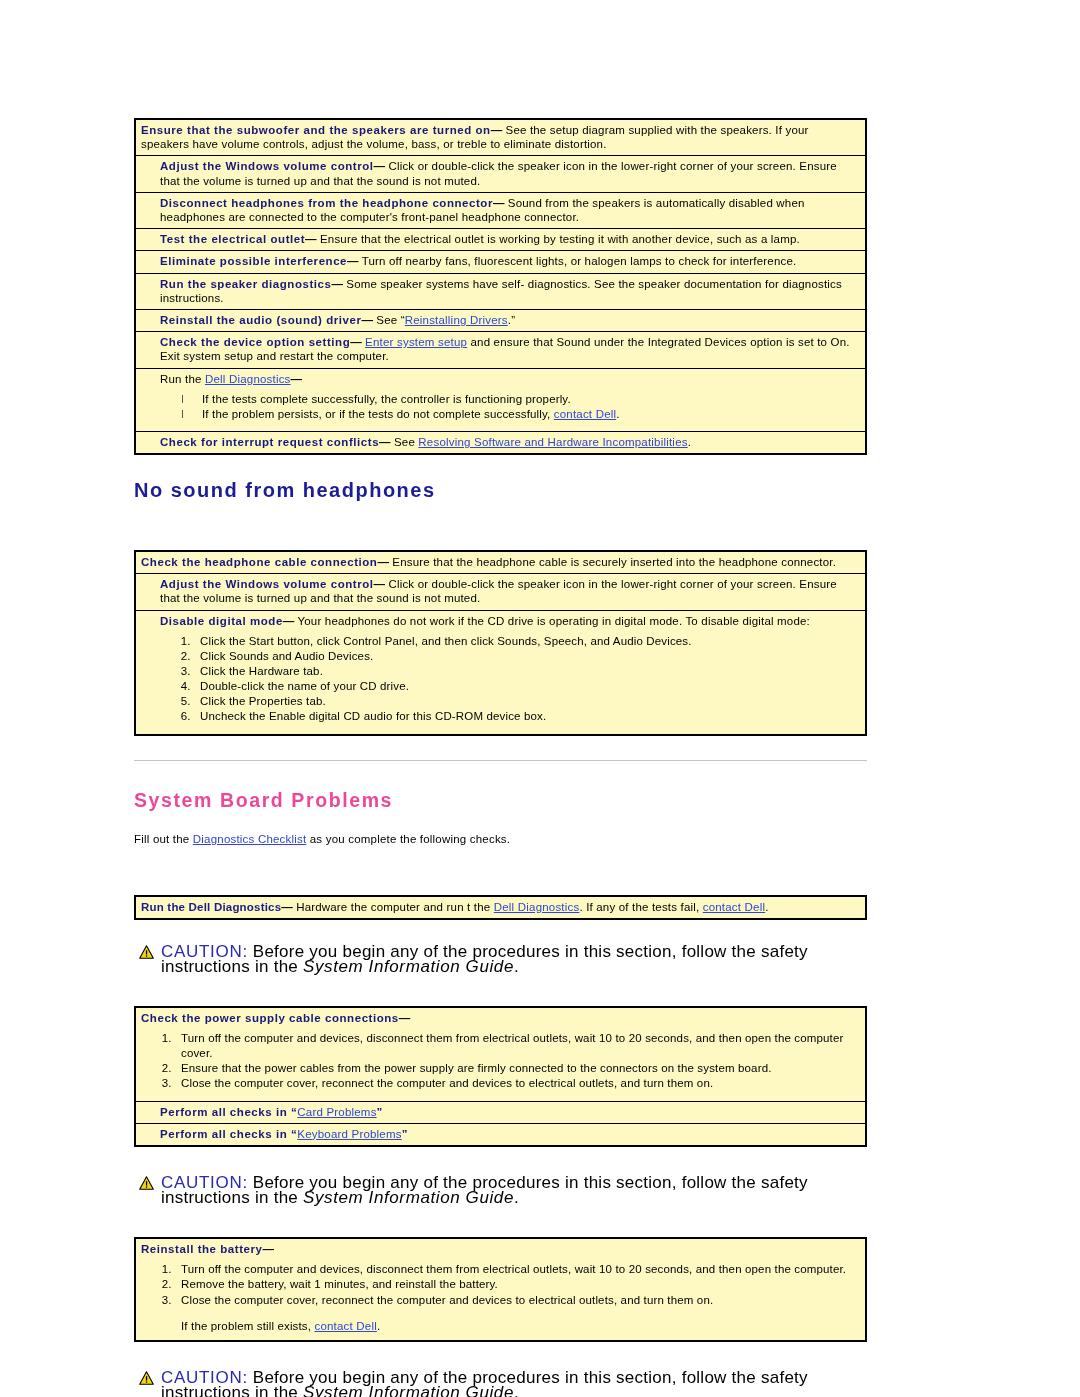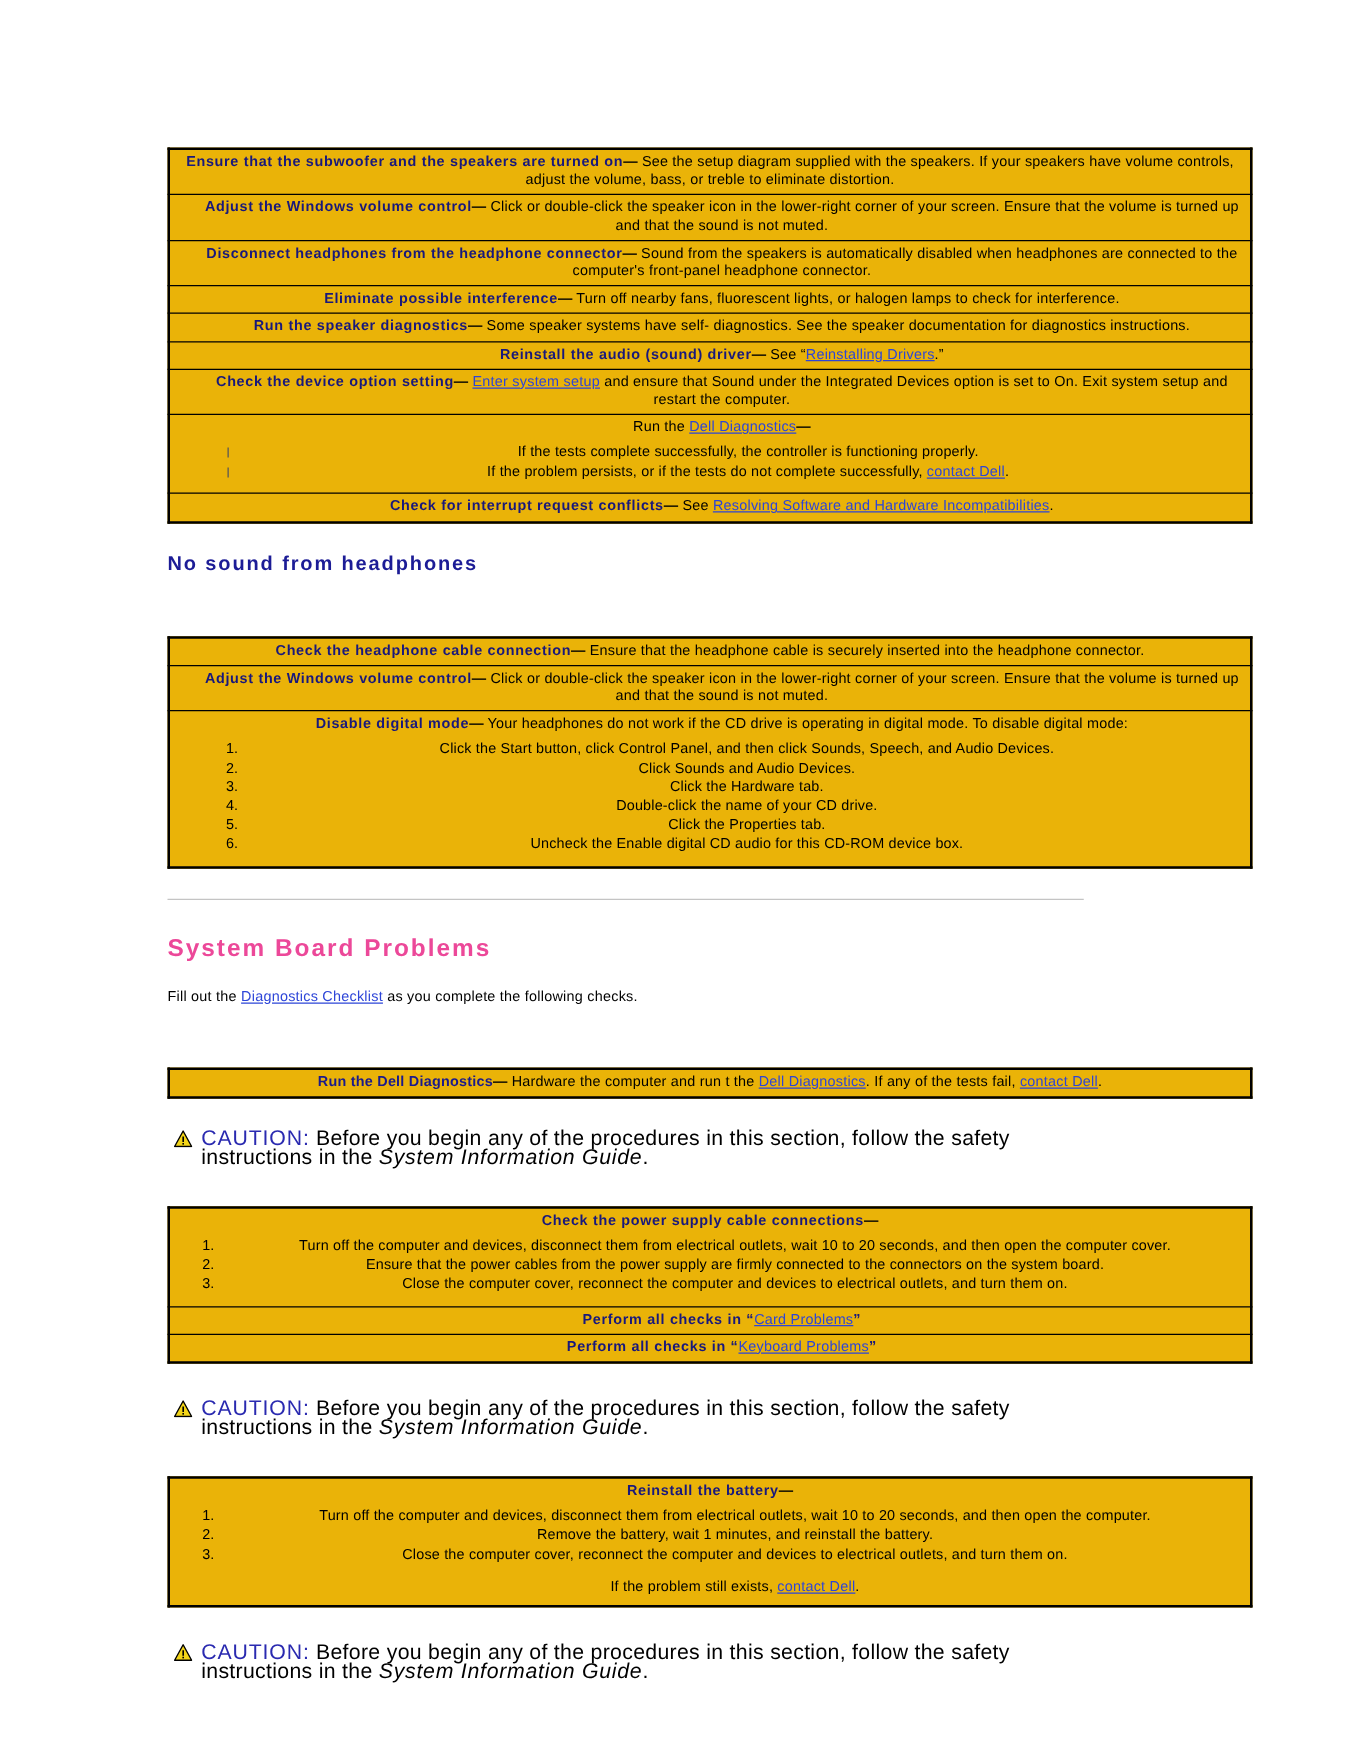--- a/index.html
+++ b/index.html
@@ -25,24 +25,23 @@
 
   .content {
     margin-left: 134px;
     width: 733px;
   }
 
   
   .checktable {
     border: 2px solid #000000;
     border-collapse: collapse;
-    width: 868px;
-    background: #eab308;
+    width: 733px;
+    background: #fef9c3;
     table-layout: fixed;
-    text-align: center;
   }
   .checktable tr + tr > td {
     border-top: 1px solid #000000;
     padding-left: 24px;
   }
   .checktable td {
     padding: 3px 5px 4px 5px;
     vertical-align: top;
     font-size: 11.5px;
     line-height: 14.2px;
@@ -118,21 +117,21 @@
   h2.section-heading {
     color: #ec4899;
     font-size: 19.5px;
     font-weight: bold;
     letter-spacing: 1.6px;
     margin: 0;
     padding: 0;
   }
   h3.sub-heading {
     color: #1c1c96;
-    font-size: 16px;
+    font-size: 20px;
     font-weight: bold;
     letter-spacing: 1.5px;
     margin: 0;
     padding: 0;
   }
 
   p.body-text {
     font-size: 11.5px;
     line-height: 15px;
     letter-spacing: 0.2px;
@@ -186,20 +185,25 @@
           </td>
         </tr>
         <tr>
           <td>
             <span class="term">Adjust the Windows volume control</span><span class="dash">—</span><span> Click or double-click the speaker icon in the lower-right corner of your screen. Ensure that the volume is turned up and that the sound is not muted.</span>
           </td>
         </tr>
         <tr>
           <td>
             <span class="term">Disconnect headphones from the headphone connector</span><span class="dash">—</span><span> Sound from the speakers is automatically disabled when headphones are connected to the computer's front-panel headphone connector.</span>
+          </td>
+        </tr>
+        <tr>
+          <td>
+            <span class="term">Test the electrical outlet</span><span class="dash">—</span><span> Ensure that the electrical outlet is working by testing it with another device, such as a lamp.</span>
           </td>
         </tr>
         <tr>
           <td>
             <span class="term">Eliminate possible interference</span><span class="dash">—</span><span> Turn off nearby fans, fluorescent lights, or halogen lamps to check for interference.</span>
           </td>
         </tr>
         <tr>
           <td>
             <span class="term">Run the speaker diagnostics</span><span class="dash">—</span><span> Some speaker systems have self- diagnostics. See the speaker documentation for diagnostics instructions.</span>

